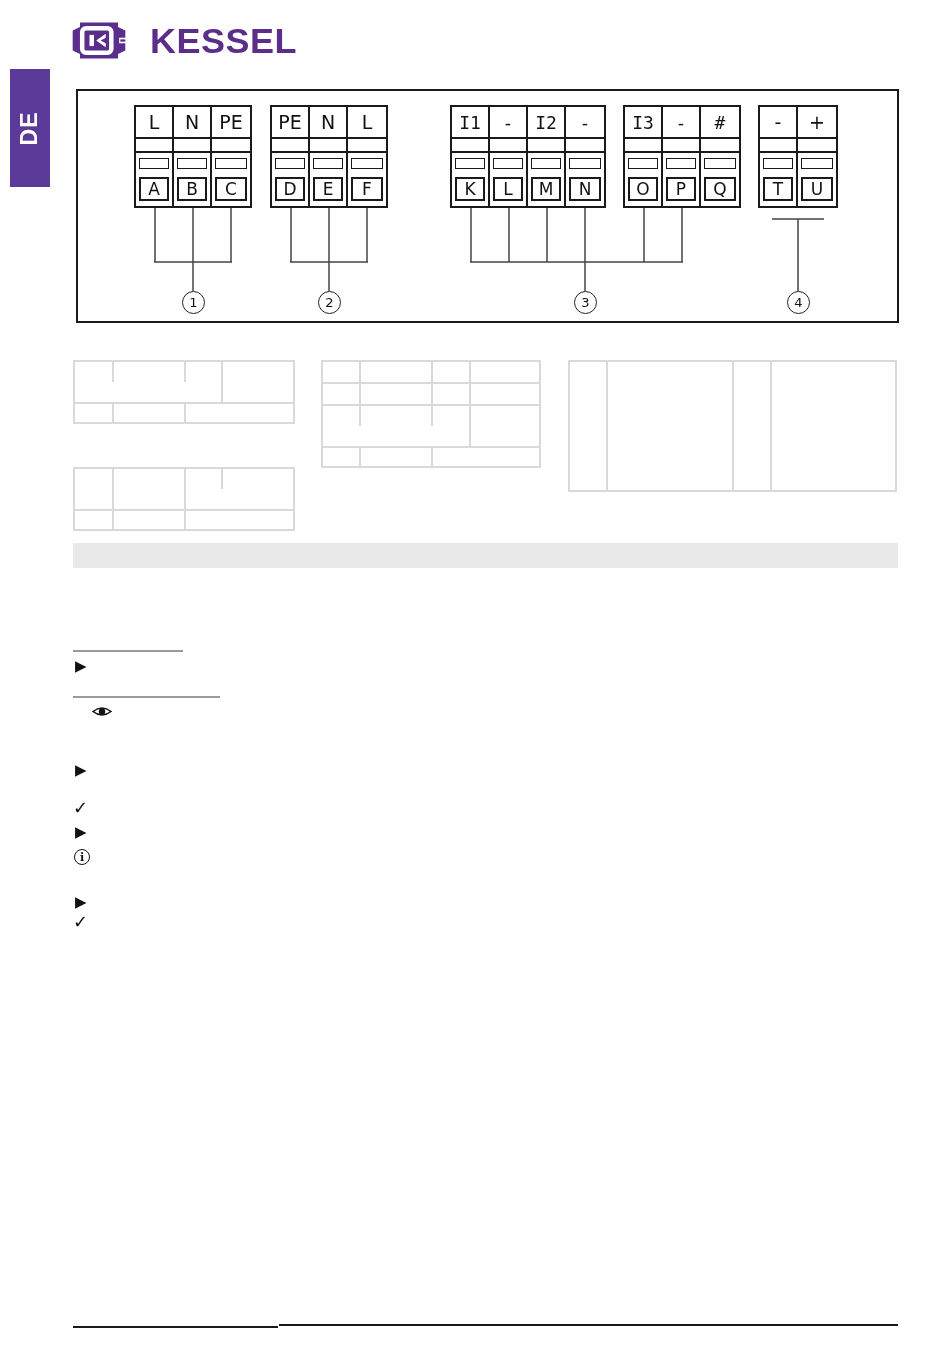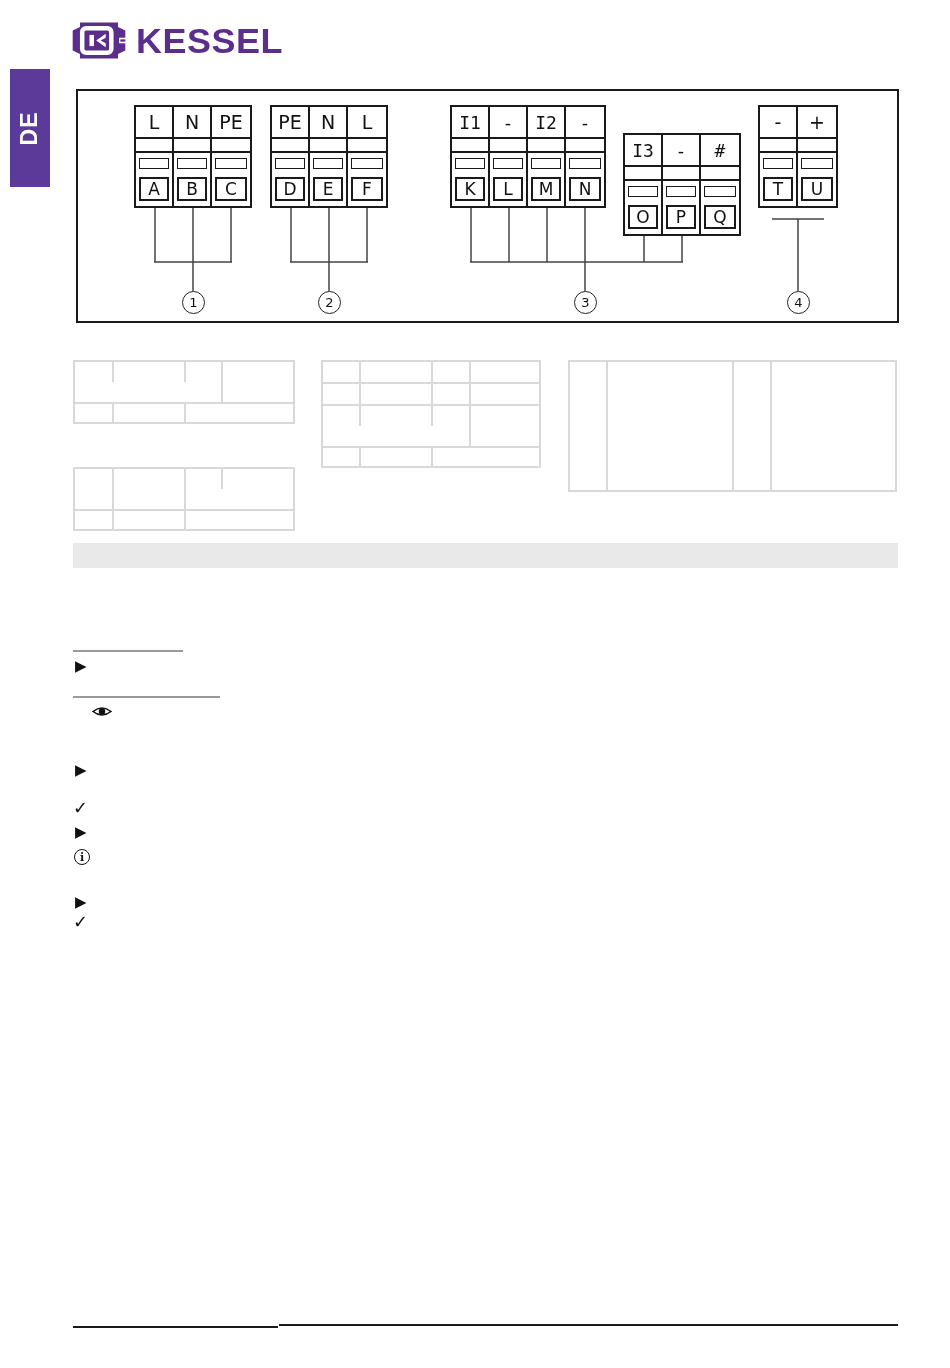--- a/index.html
+++ b/index.html
@@ -1,20 +1,20 @@
 <!DOCTYPE html>
 <html><head>
 <meta charset="utf-8">
 <style>
   html,body{margin:0;padding:0;background:#ffffff;}
   .page{position:relative;width:950px;height:1368px;background:#ffffff;overflow:hidden;
         font-family:"DejaVu Sans","Liberation Sans",sans-serif;color:#111;}
 
   
-  .logo{position:absolute;left:71px;top:20px;display:flex;align-items:center;gap:9px;}
+  .logo{position:absolute;left:71px;top:20px;display:flex;align-items:center;gap:23px;}
   .wordmark{font-family:"Liberation Sans",sans-serif;font-weight:bold;font-size:36px;
             letter-spacing:0.5px;color:#5b2e8c;line-height:1;transform:scaleY(0.96);}
 
   .de-tab{position:absolute;left:10px;top:69px;width:40px;height:118px;background:#5c3a99;
           display:flex;align-items:center;justify-content:center;}
   .de-tab span{transform:rotate(-90deg);color:#fff;font-weight:bold;font-size:23px;
                letter-spacing:1px;font-family:"Liberation Sans",sans-serif;}
 
   
   .diagram{position:absolute;left:76px;top:89px;width:823px;height:234px;
@@ -155,21 +155,21 @@
       <div class="lbox">M</div>
     </div>
     <div class="col">
       <div class="hdr">-</div>
       <div class="thin"></div>
       <div class="srect"></div>
       <div class="lbox">N</div>
     </div>
   </div>
 
-  <div class="block mono" style="left:623px;margin-top:28px;">
+  <div class="block mono" style="left:623px;">
     <div class="col">
       <div class="hdr">I3</div>
       <div class="thin"></div>
       <div class="srect"></div>
       <div class="lbox">O</div>
     </div>
     <div class="col">
       <div class="hdr">-</div>
       <div class="thin"></div>
       <div class="srect"></div>

